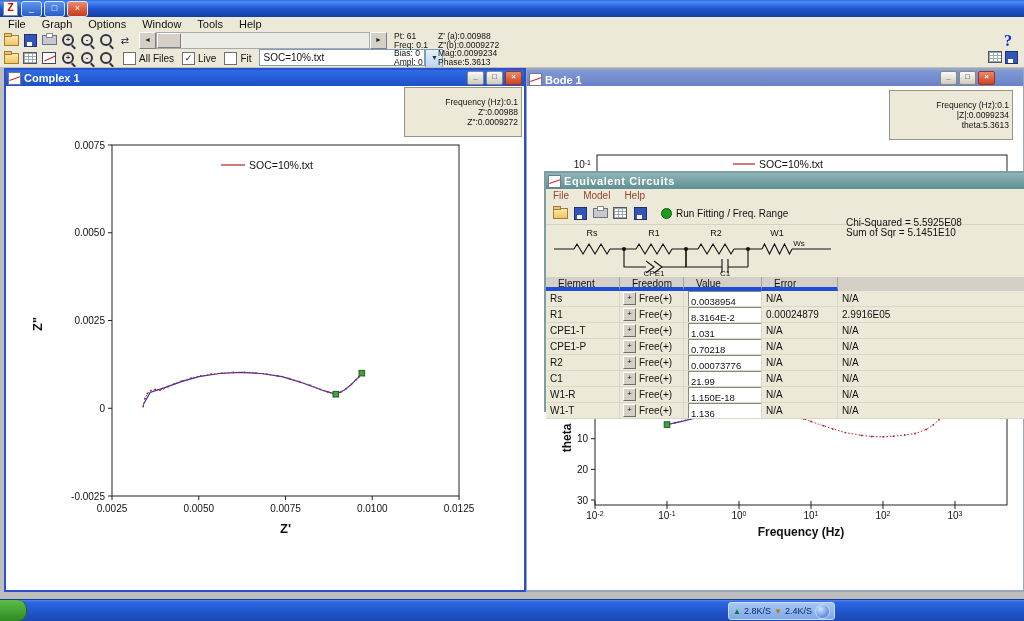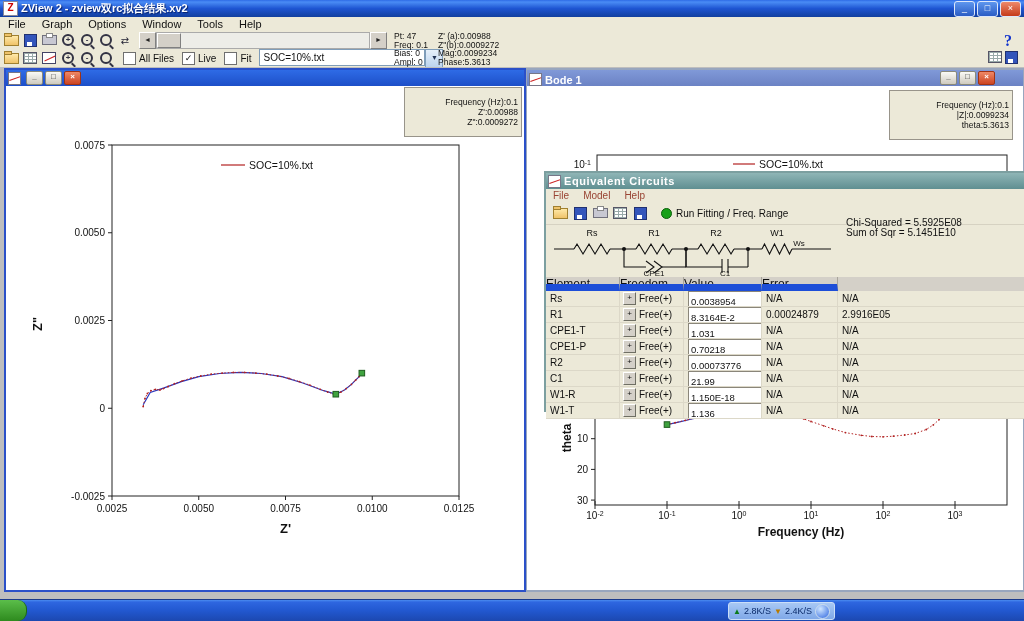--- a/index.html
+++ b/index.html
@@ -81,21 +81,21 @@
   
   .eq-menubar{height:13px;background:#ECE9D8;display:flex;align-items:center;font-size:10px;color:#994433;}
   .eq-menubar span{padding:0 7px;}
   .eq-toolbar{height:22px;background:#ECE9D8;display:flex;align-items:center;position:relative;
     border-bottom:1px solid #D6D2C2;gap:2px;padding-left:5px;}
   .eq-run{display:flex;align-items:center;font-size:10px;margin-left:10px;white-space:nowrap;}
   .run-dot{width:9px;height:9px;border-radius:50%;background:#18A018;border:1px solid #0A600A;margin-right:4px;}
   .eq-stats{position:absolute;left:300px;top:16px;font-size:10px;line-height:9.5px;white-space:nowrap;}
   .eq-circuit{height:52px;background:#ECE9D8;}
   .eq-thead{display:grid;grid-template-columns:74px 64px 78px 76px 1fr;height:14px;background:#D4D0C8;}
-  .eq-hcell{font-size:12px;line-height:14px;padding-left:0;border-right:1px solid #A8A49A;border-bottom:7px solid #1d4ed8;
+  .eq-hcell{font-size:10px;line-height:14px;padding-left:12px;border-right:1px solid #A8A49A;border-bottom:4px solid #1d4ed8;
     white-space:nowrap;overflow:hidden;}
   .eq-tbody{background:#ECE9D8;}
   .eq-row{display:grid;grid-template-columns:74px 64px 78px 76px 1fr;height:15px;align-items:center;
     border-bottom:1px solid #DCD8C8;}
   .eq-cell{font-size:10px;line-height:15px;padding-left:4px;border-right:1px solid #DCD8C8;height:15px;
     white-space:nowrap;overflow:hidden;}
   .eq-cell.freedom{display:flex;align-items:center;padding-left:1px;}
   .mini-btn{width:11px;height:11px;background:#D4D0C8;border:1px solid;border-color:#fff #6F6F64 #6F6F64 #fff;
     font-size:8px;line-height:9px;text-align:center;margin:0 3px 0 2px;flex:none;}
   .val-box{display:inline-block;width:68px;height:12px;background:#fff;border:1px solid #8A867A;
@@ -113,21 +113,20 @@
     border:1px solid #CDE;}
   svg text{font-family:"Liberation Sans",sans-serif;}
 </style>
 </head>
 <body>
 
 <div class="screen">
 
   <div class="titlebar">
     <div class="app-icon">Z</div>
-    <div class="title-text">ZView 2 - zview双rc拟合结果.xv2</div>
     <div class="winbtns">
       <div class="winbtn">_</div>
       <div class="winbtn">□</div>
       <div class="winbtn close">×</div>
     </div>
   </div>
 
   <div class="menubar">
     <span class="menu-item">File</span>
     <span class="menu-item">Graph</span>
@@ -199,21 +198,21 @@
         <span class="cb-box"></span>
         <span>Fit</span>
       </label>
       <div class="combo">
         <div class="combo-field">SOC=10%.txt</div>
         <div class="combo-btn">▼</div>
       </div>
     </div>
     <div class="status-block">
       <div class="status-col">
-        <div>Pt: 47</div>
+        <div>Pt: 61</div>
         <div>Freq: 0.1</div>
         <div>Bias: 0</div>
         <div>Ampl: 0</div>
       </div>
       <div class="status-col">
         <div>Z' (a):0.00988</div>
         <div>Z"(b):0.0009272</div>
         <div>Mag:0.0099234</div>
         <div>Phase:5.3613</div>
       </div>
@@ -307,20 +306,21 @@
             <rect x="230.87415968780664" y="322.4145" width="5.6" height="5.6" fill="#3FA33F" stroke="#1E5C1E"></rect>
             <text x="44" y="352" text-anchor="middle" font-size="12" font-weight="bold" fill="#111" transform="rotate(-90 44 352)">theta</text>
             <text x="274" y="450" text-anchor="middle" font-size="12" font-weight="bold" fill="#111">Frequency (Hz)</text>
           </svg>
       </div>
     </div>
 
     <div class="child win-complex">
       <div class="cw-title">
         <span class="cw-icon"></span>
+        <span class="cw-text">Complex 1</span>
         <span class="cwbtn">_</span>
         <span class="cwbtn">□</span>
         <span class="cwbtn close">×</span>
       </div>
       <div class="cw-client" style="width:518px;height:504px;">
         <div class="plot-info" style="right:2px;top:1px;width:110px;">
           <div>Frequency (Hz):0.1</div>
           <div>Z':0.00988</div>
           <div>Z":0.0009272</div>
         </div>

